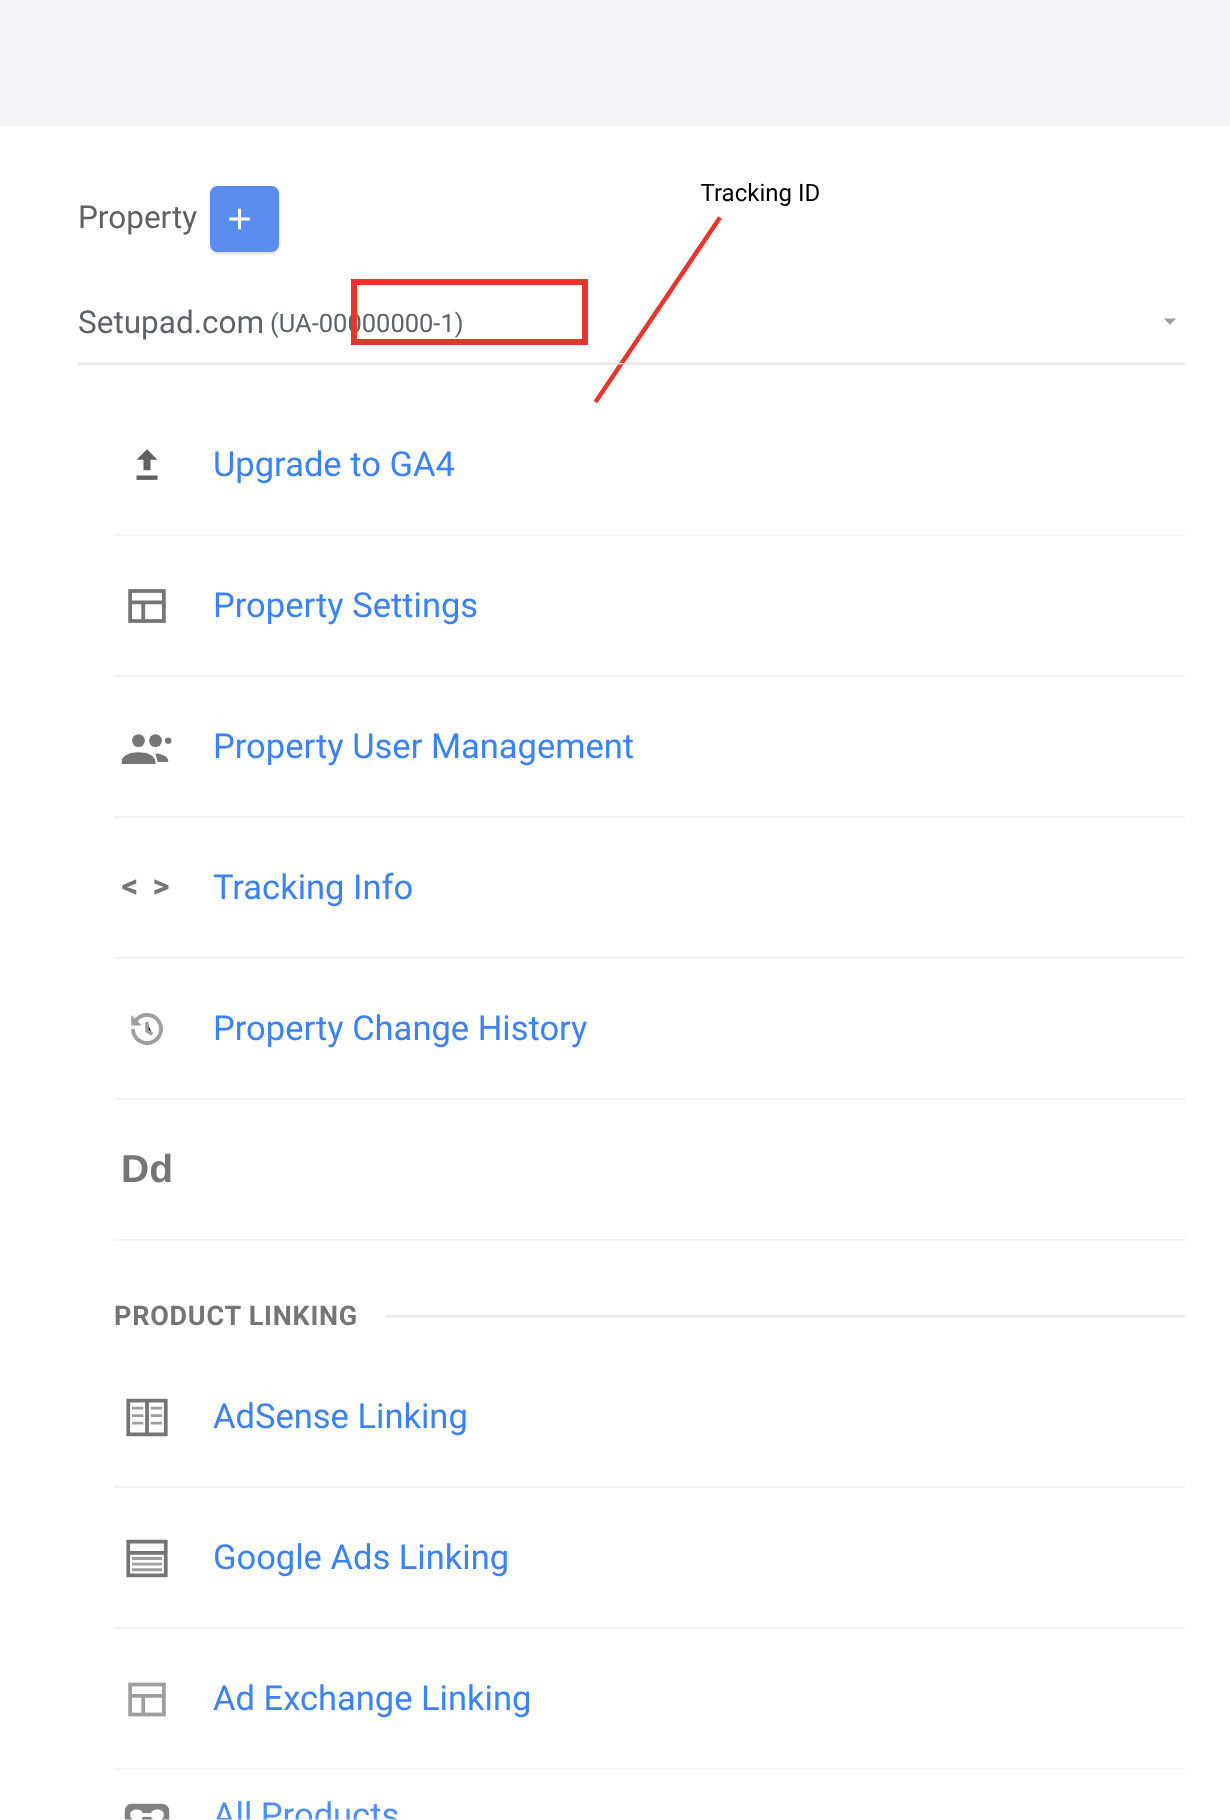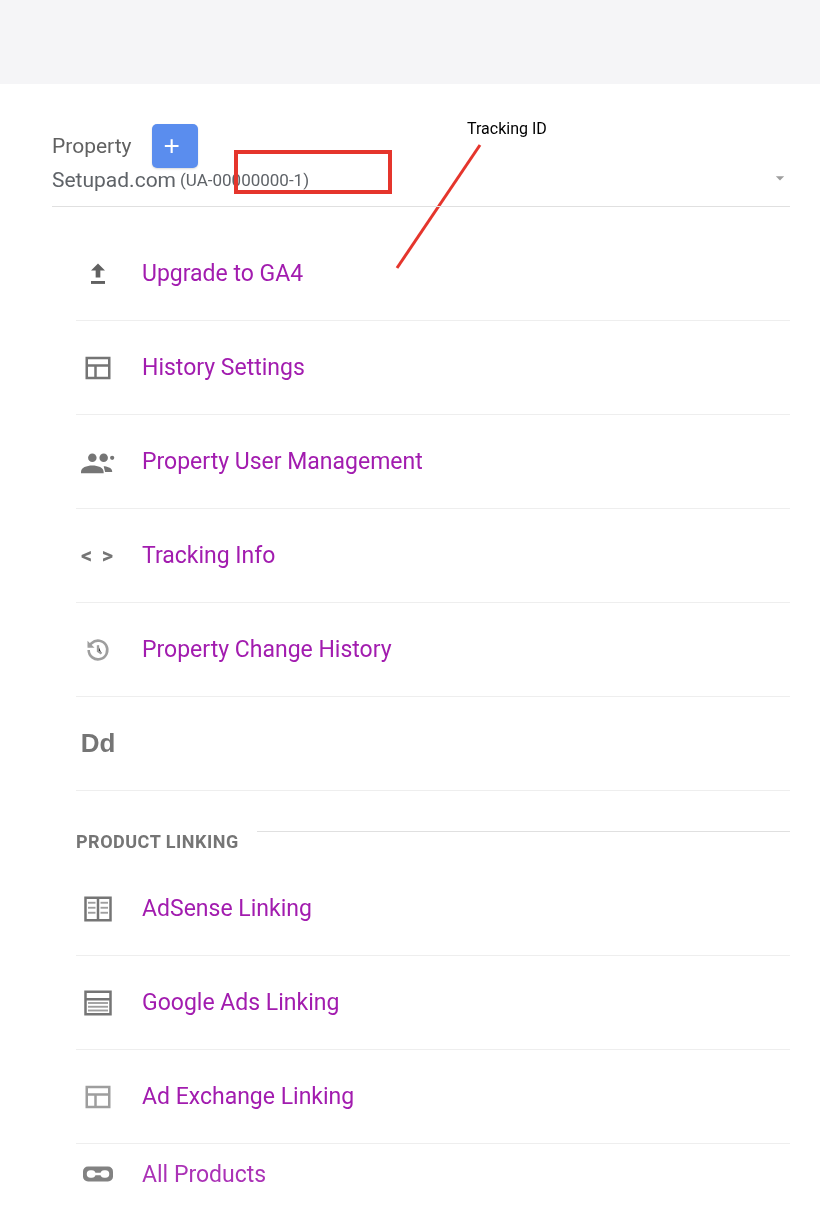--- a/index.html
+++ b/index.html
@@ -13,21 +13,21 @@
   .top-bar {
     height: 84px;
     background: #f5f5f7;
   }
   .content {
     padding: 0 30px 0 52px;
   }
   .header-row {
     display: flex;
     align-items: center;
-    gap: 20px;
+    gap: 8px;
     padding-top: 40px;
     position: relative;
   }
   .label-property {
     color: #616161;
     font-size: 21px;
   }
   .btn-create {
     display: inline-flex;
     align-items: center;
@@ -57,20 +57,21 @@
   }
   .annotation-line {
     position: absolute;
     left: 340px;
     top: 56px;
     pointer-events: none;
   }
   .selector-row {
     display: flex;
     align-items: center;
+    margin-top: 36px;
     border-bottom: 1px solid #e0e0e0;
     padding-bottom: 14px;
     position: relative;
   }
   .selector-row .site {
     color: #5f6368;
     font-size: 21px;
   }
   .selector-row .tracking {
     color: #5f6368;
@@ -105,26 +106,26 @@
     width: 44px;
     display: flex;
     align-items: center;
     justify-content: center;
     color: #757575;
   }
   .menu-icon svg { display: block; }
   .menu-label {
     margin-left: 22px;
     font-size: 23px;
-    color: #a21caf;
+    color: #3b82f6;
     text-align: right;
   }
   .section-sep {
     display: flex;
-    align-items: flex-start;
+    align-items: center;
     margin: 40px 0 10px 0;
   }
   .section-title {
     font-size: 18px;
     font-weight: 700;
     letter-spacing: 0.5px;
     color: #757575;
     margin-right: 18px;
   }
   .section-line {
@@ -192,21 +193,21 @@
     </div>
 
     <div class="menu-item">
       <span class="menu-icon">
         <svg width="30" height="30" viewBox="0 0 24 24">
             <rect x="3" y="4" width="18" height="16" fill="none" stroke="#757575" stroke-width="2"></rect>
             <line x1="3" y1="10" x2="21" y2="10" stroke="#757575" stroke-width="2"></line>
             <line x1="10" y1="10" x2="10" y2="20" stroke="#757575" stroke-width="2"></line>
           </svg>
       </span>
-      <span class="menu-label">History Settings</span>
+      <span class="menu-label">Property Settings</span>
     </div>
 
     <div class="menu-item">
       <span class="menu-icon">
         <svg width="34" height="24" viewBox="0 0 24 16">
             <circle cx="8" cy="5" r="3" fill="#757575"></circle>
             <circle cx="16" cy="5" r="3" fill="#757575"></circle>
             <circle cx="22" cy="5" r="1.5" fill="#757575"></circle>
             <path fill="#757575" d="M0 15c0-3 4-4.5 8-4.5s8 1.5 8 4.5v1H0zM16 11c2 0 6 1 6 3.5V15h-5"></path>
           </svg>

